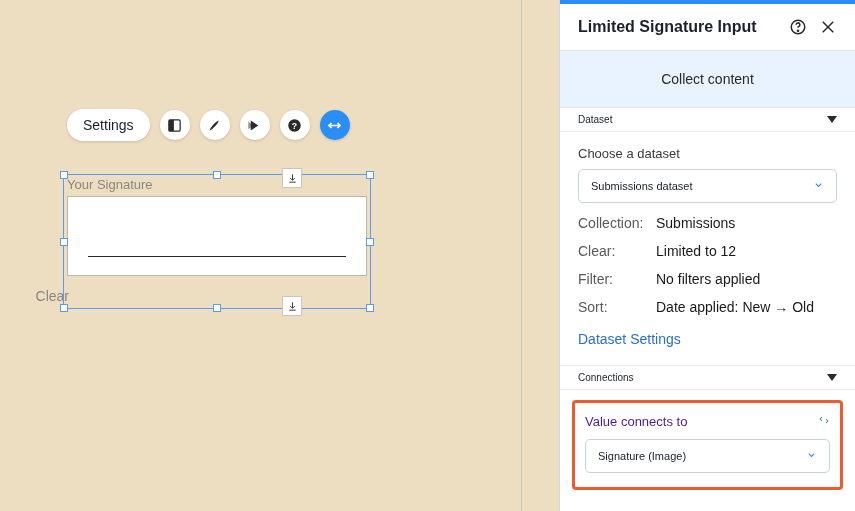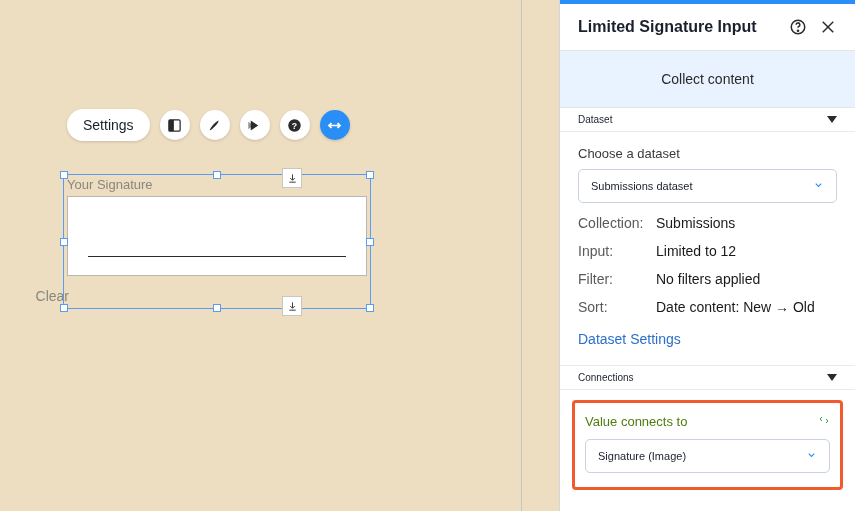--- a/index.html
+++ b/index.html
@@ -213,21 +213,21 @@
     border: 3px solid #f15a2c;
     border-radius: 4px;
     padding: 10px 10px 14px 10px;
   }
   .hl-row {
     display: flex;
     align-items: center;
     justify-content: space-between;
     margin-bottom: 10px;
   }
-  .hl-row .lbl { font-size: 13px; color: #4d7c0f; }
+  .hl-row .lbl { font-size: 13px; color: #4c1d95; }
   .swap-mini svg { width:12px; height:12px; stroke:#1aa854; fill:none; }
 </style>
 </head>
 <body>
 
 <div class="app">
 
   <div class="canvas">
     <div class="vline"></div>
 
@@ -332,30 +332,30 @@
           <svg viewBox="0 0 24 24" fill="none" stroke-width="2.5">
               <path d="M6 9 L12 15 L18 9"></path>
             </svg>
         </span>
       </div>
       <div class="kv">
         <div class="k">Collection:</div>
         <div class="v">Submissions</div>
       </div>
       <div class="kv">
-        <div class="k">Input:</div>
+        <div class="k">Clear:</div>
         <div class="v">Limited to 12</div>
       </div>
       <div class="kv">
         <div class="k">Filter:</div>
         <div class="v">No filters applied</div>
       </div>
       <div class="kv">
         <div class="k">Sort:</div>
-        <div class="v">Date content: New → Old</div>
+        <div class="v">Date applied: New → Old</div>
       </div>
       <div class="link">Dataset Settings</div>
     </div>
 
     <div class="section-head">
       <span>Connections</span>
       <span class="caret"></span>
     </div>
 
     <div class="highlight-box">

